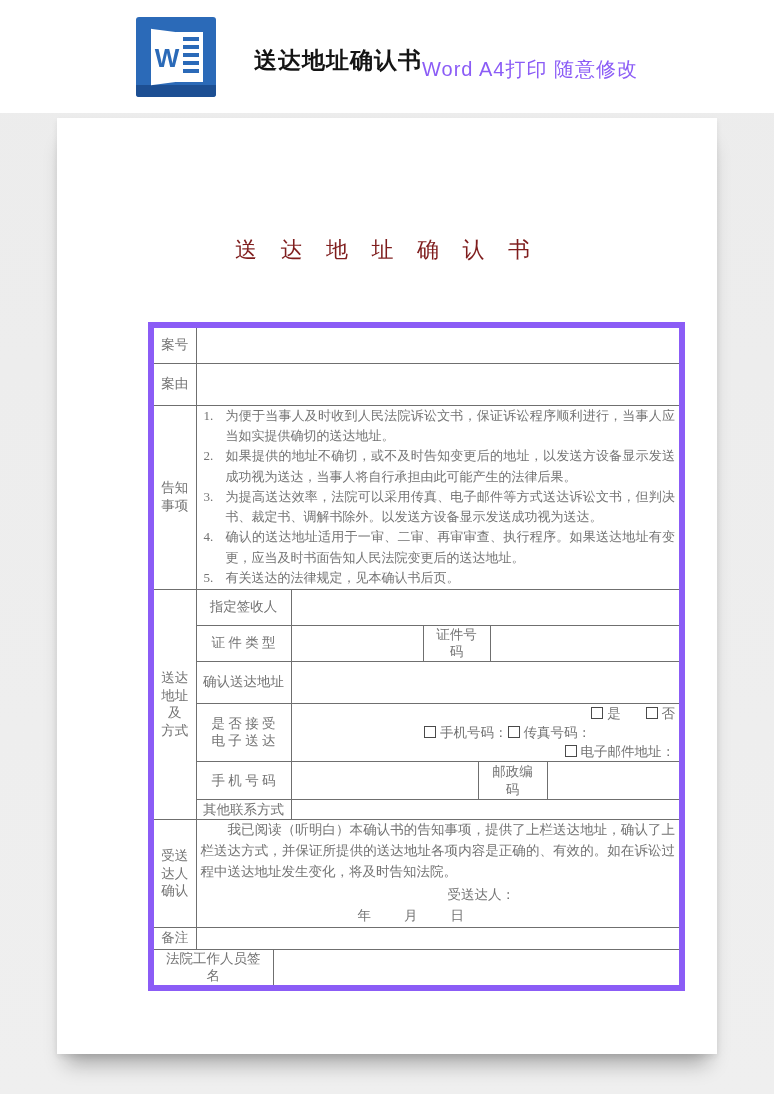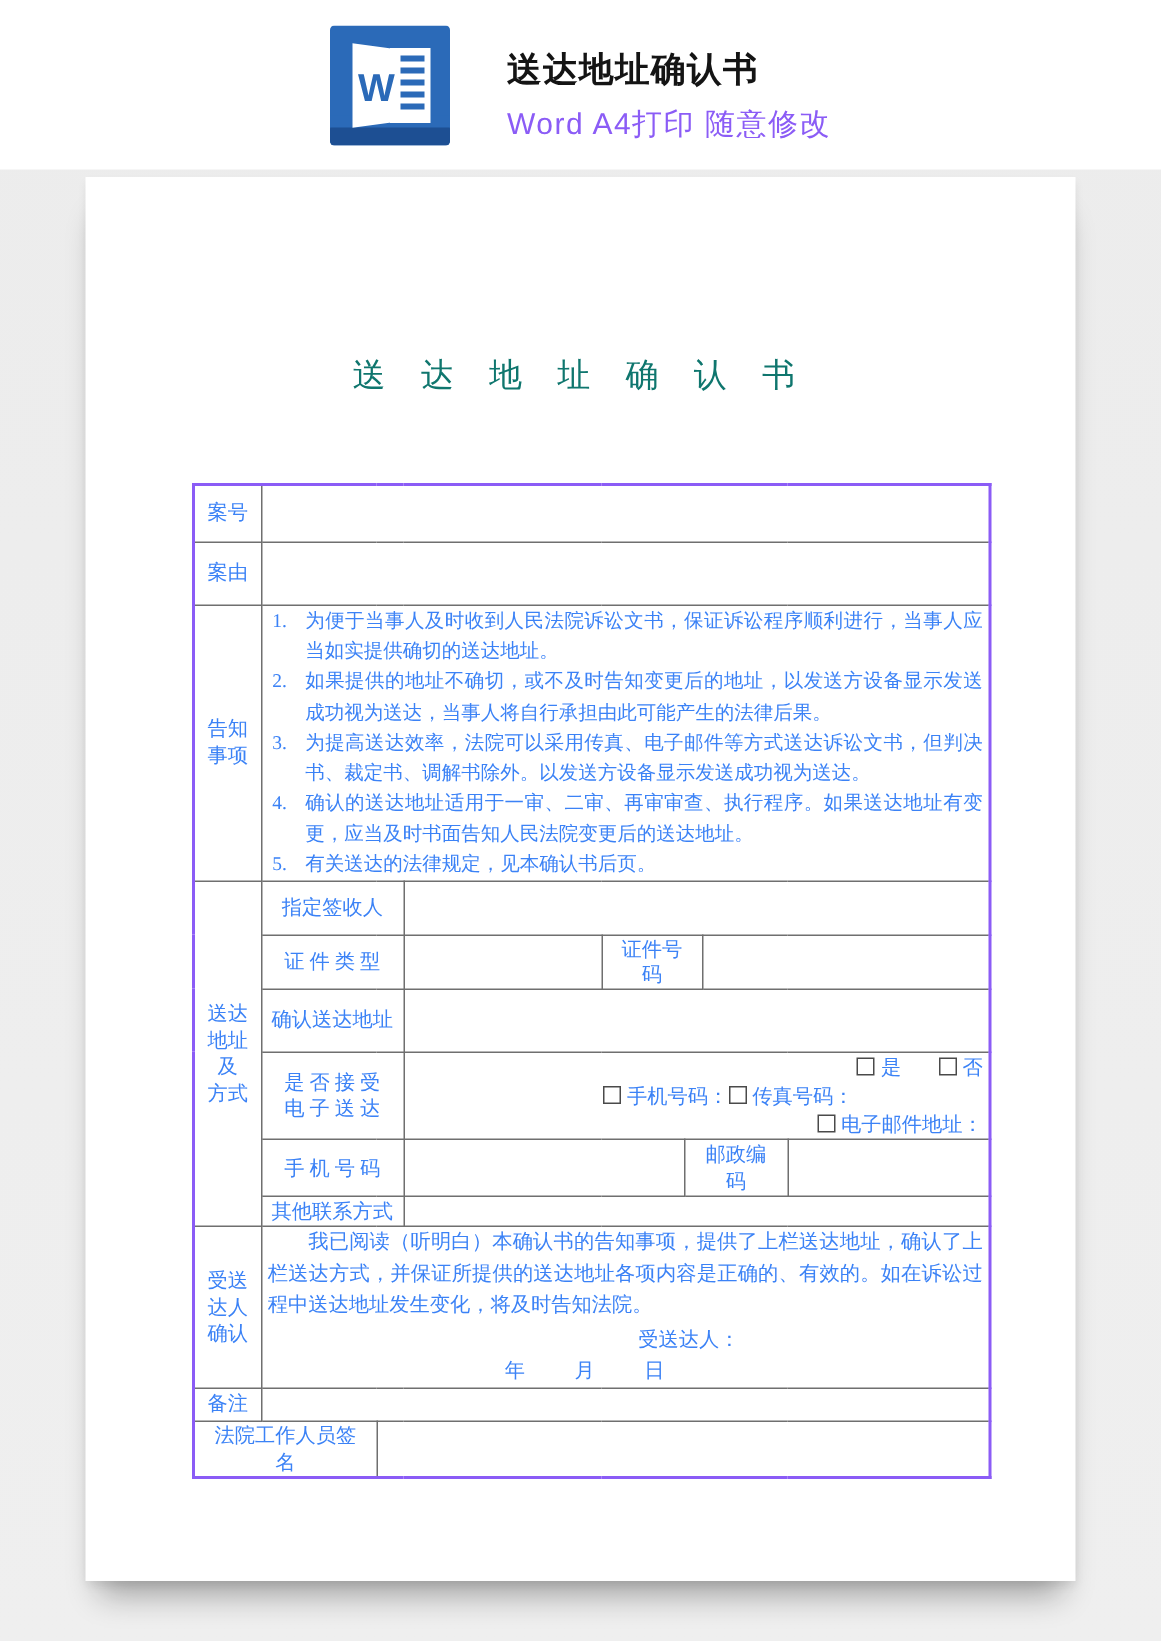--- a/index.html
+++ b/index.html
@@ -8,41 +8,41 @@
     background:linear-gradient(180deg,#ececec 0%,#efefef 100%);
     font-family:"Liberation Sans",sans-serif;
   }
 
   
   .site-header{
     position:absolute;top:0;left:0;width:774px;height:113px;background:#ffffff;
     display:flex;align-items:center;justify-content:center;gap:38px;
   }
   .word-icon{width:80px;height:80px;flex:none;}
-  .header-text{display:flex;flex-direction:column;margin-top:16px;}
+  .header-text{display:flex;flex-direction:row;margin-top:16px;}
   .header-title{font-size:23px;font-weight:bold;color:#141414;letter-spacing:1px;line-height:1.2;}
   .header-subtitle{font-size:20px;color:#8b5cf6;margin-top:9px;letter-spacing:1px;}
 
   
   .page{
     position:absolute;left:57px;top:118px;width:660px;height:936px;background:#ffffff;
     box-shadow:0 3px 6px rgba(0,0,0,.08), 0 18px 20px -9px rgba(0,0,0,.32);
   }
   .doc-title{
     position:absolute;left:0;top:117px;width:660px;text-align:center;
     font-family:"Liberation Serif","DejaVu Serif",serif;
-    font-size:22px;color:#0f766e;letter-spacing:9px;
+    font-size:22px;color:#7f1d1d;letter-spacing:9px;
   }
 
   
   table.form{
-    position:absolute;left:71px;top:204px;width:531px;
+    position:absolute;left:91px;top:204px;width:531px;
     border-collapse:collapse;table-layout:fixed;
-    font-family:"Liberation Serif","DejaVu Serif",serif;color:#3b82f6;
-    border:2px solid #8b5cf6;
+    font-family:"Liberation Serif","DejaVu Serif",serif;color:#737373;
+    border:6px solid #8b5cf6;
   }
   table.form td{
     border:1px solid #6f6f6f;padding:0 4px;vertical-align:middle;
     font-size:13.5px;overflow:hidden;
   }
   td.lbl{text-align:center;white-space:pre-line;line-height:1.3;}
   td.val{background:#fff;}
 
   tr.h38{height:38px}tr.h42{height:42px}tr.h184{height:184px}
   tr.h36{height:36px}tr.h54{height:54px}tr.h20{height:20px}

